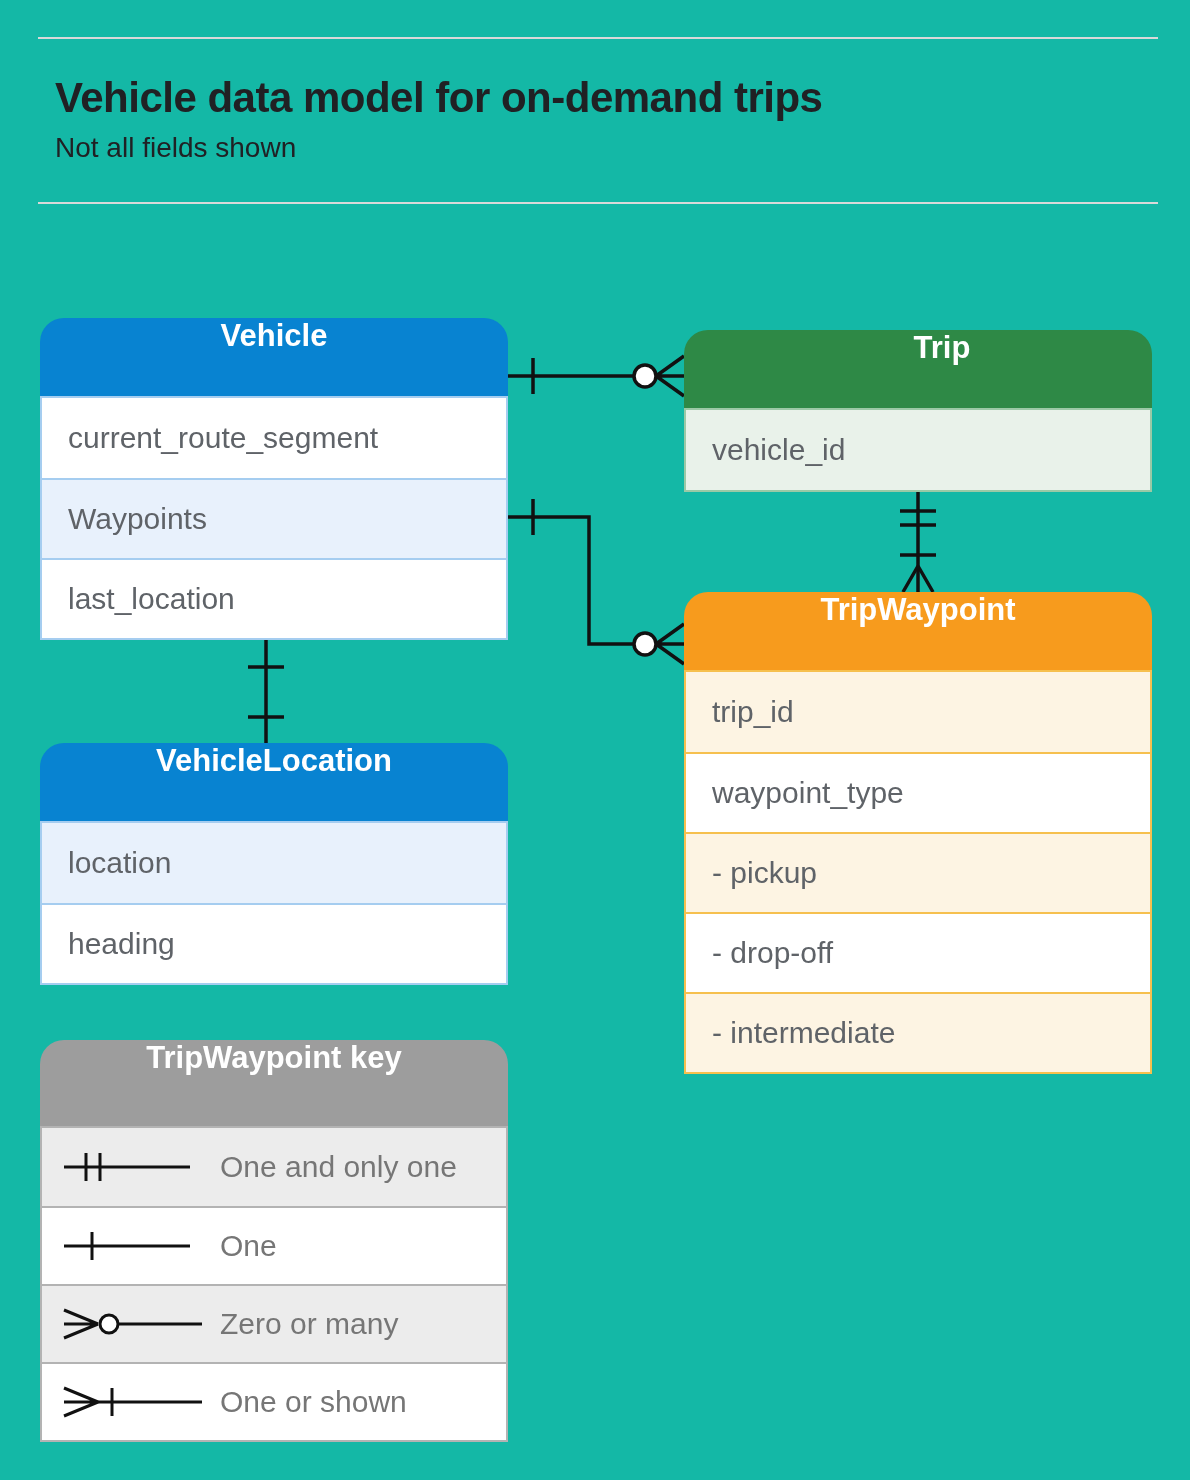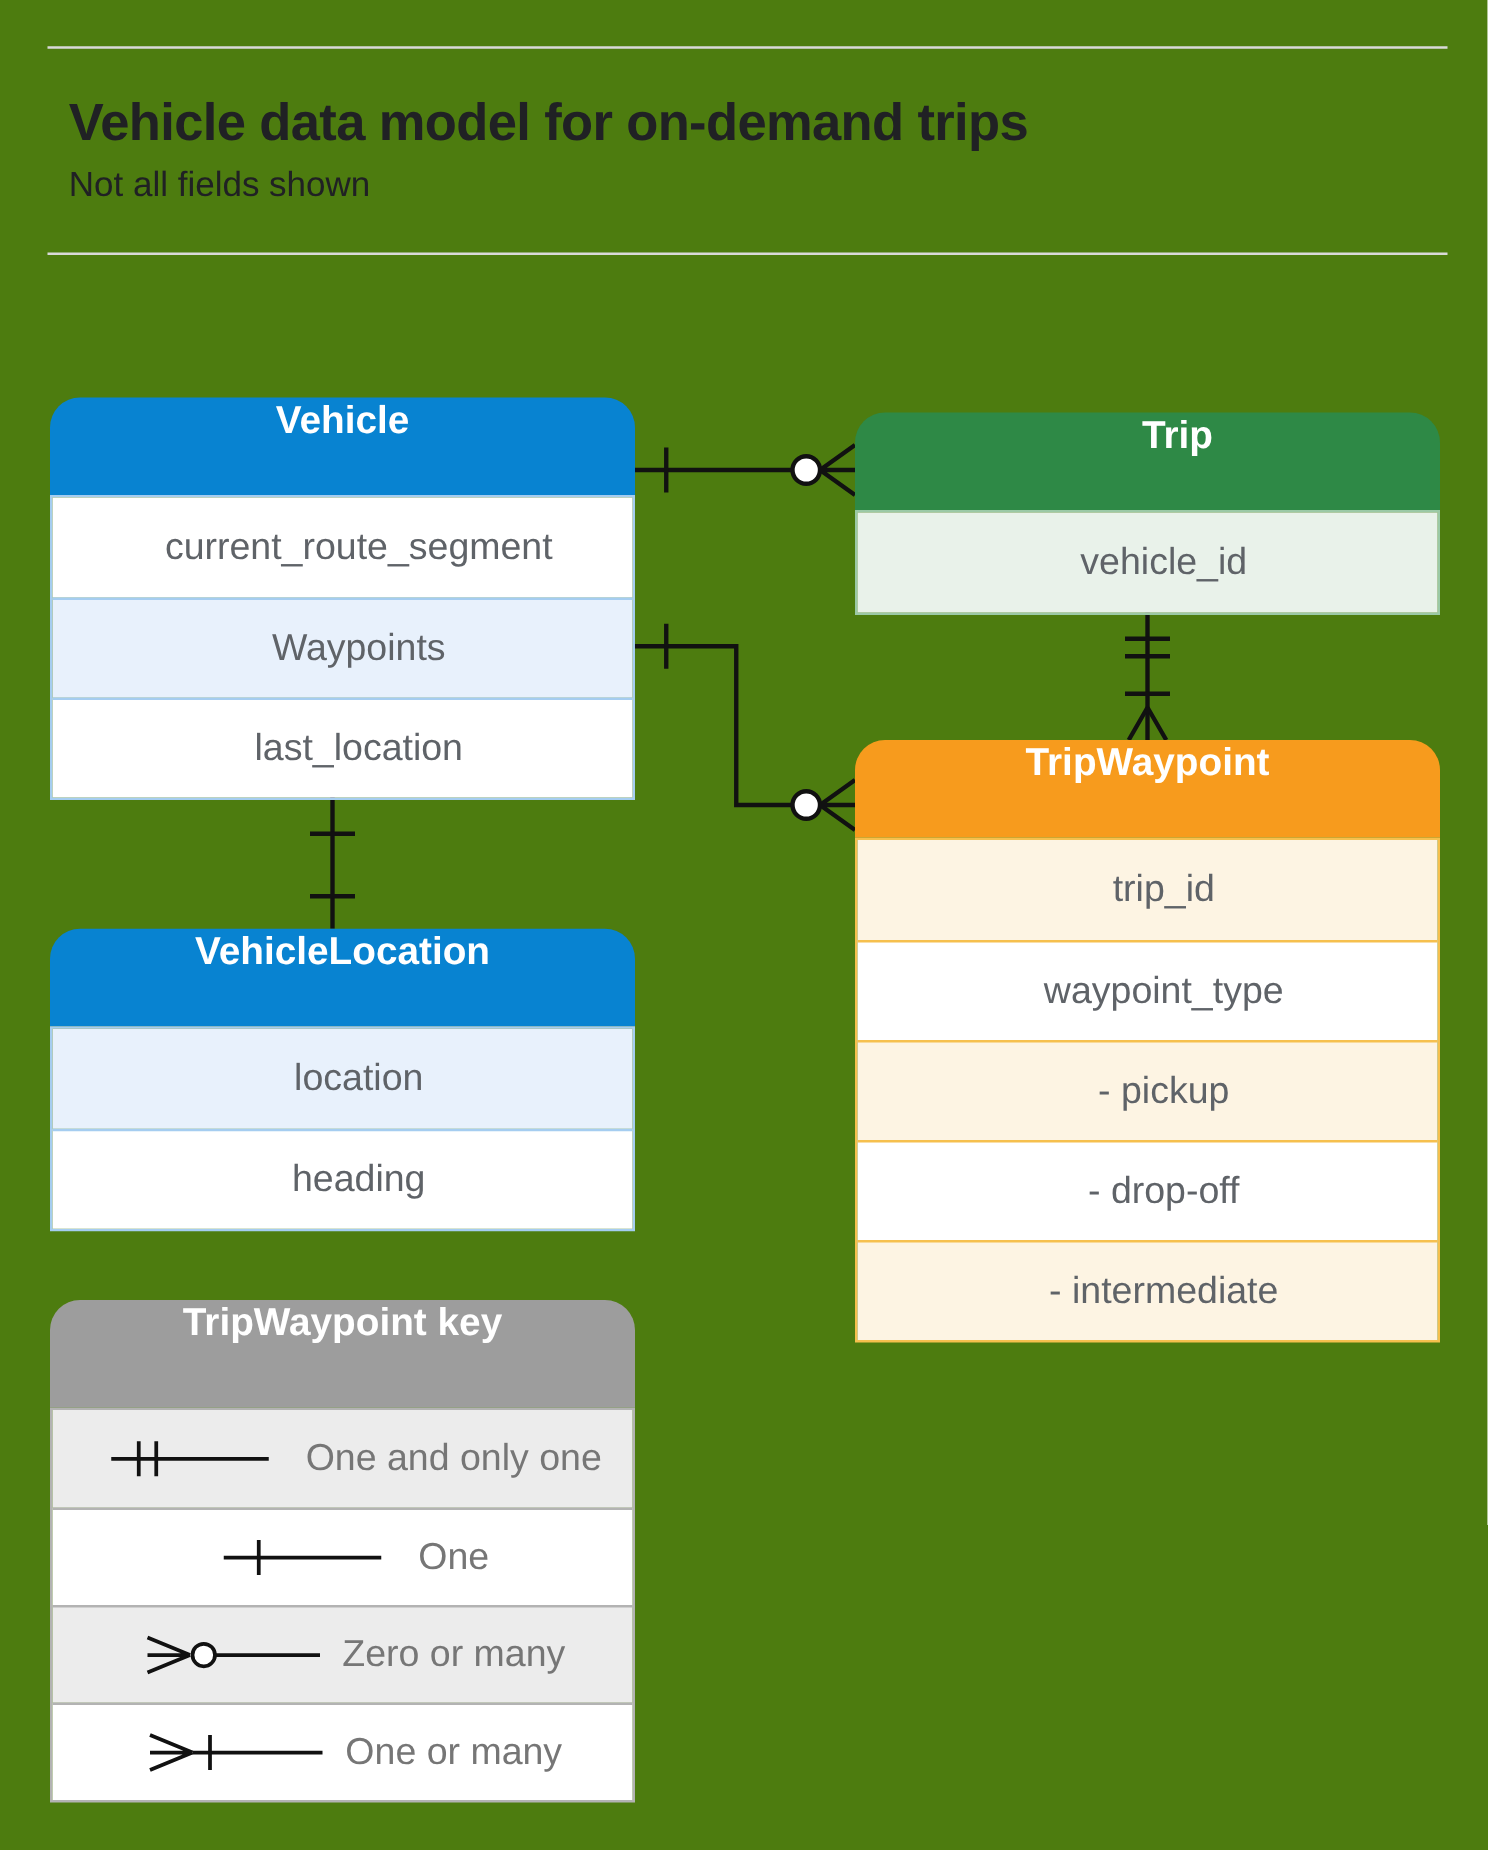--- a/index.html
+++ b/index.html
@@ -1,36 +1,36 @@
 <!DOCTYPE html>
 <html style="--blue: #0883d1; --blue-light: #e8f1fc; --blue-border: #a5cdf0; --green: #2e8946; --green-light: #e9f2ea; --green-border: #9bc9a6; --orange: #f79b1d; --orange-light: #fdf4e3; --orange-border: #f6c04e; --gray: #9d9d9d; --gray-light: #ececec; --gray-border: #b3b3b3; --field-text: #5f6368; --legend-text: #767676; --title-text: #202124; --divider: #d9d9d9; --line: #111111;"><head>
 <meta charset="utf-8">
 <style>
   html,body { margin:0; padding:0; background:#fff; }
   .canvas {
-    position:relative; width:1190px; height:1480px; background:#4d7c0f;
+    position:relative; width:1190px; height:1480px; background:#14b8a6;
     font-family:"Liberation Sans", sans-serif; overflow:hidden;
   }
   .divider { position:absolute; left:38px; width:1120px; height:2px; background:var(--divider); }
   .page-title { position:absolute; left:55px; top:74px; font-size:42px; font-weight:700; color:var(--title-text); letter-spacing:-0.5px; }
   .page-subtitle { position:absolute; left:55px; top:132px; font-size:28px; color:var(--title-text); }
 
   .etable { position:absolute; width:468px; }
   .thead {
     height:78px; border-radius:24px 24px 0 0; display:flex; align-items:flex-start; justify-content:center;
     color:#fff; font-size:31px; font-weight:700;
   }
   .tbody { border:2px solid; }
   .tbody.blue   { border-color:var(--blue-border);   --shade:var(--blue-light); }
   .tbody.green  { border-color:var(--green-border);  --shade:var(--green-light); }
   .tbody.orange { border-color:var(--orange-border); --shade:var(--orange-light); }
   .tbody.gray   { border-color:var(--gray-border);   --shade:var(--gray-light); }
   .trow {
     height:80px; box-sizing:border-box; display:flex; align-items:center;
-    padding-left:26px; font-size:30px; color:var(--field-text); background:#fff;justify-content:center;
+    padding-left:26px; font-size:30px; color:var(--field-text); background:#fff;
   }
   .trow + .trow { border-top:2px solid; border-color:inherit; }
   .shade-odd  .trow:nth-child(odd)  { background:var(--shade); }
   .shade-even .trow:nth-child(even) { background:var(--shade); }
   .trow.enum { }
 
   .hdr-blue   { background:var(--blue); }
   .hdr-green  { background:var(--green);padding-left:48px; }
   .hdr-orange { background:var(--orange); }
   .hdr-gray   { background:var(--gray); }
@@ -175,18 +175,18 @@
           <line x1="56" y1="22" x2="140" y2="22"></line>
         </svg>
         <span class="legend-label">Zero or many</span>
       </div>
       <div class="trow">
         <svg class="sym" width="150" height="44" viewBox="0 0 150 44">
           <path d="M2,8 L36,22 M2,22 L36,22 M2,36 L36,22"></path>
           <line x1="36" y1="22" x2="140" y2="22"></line>
           <line x1="50" y1="8" x2="50" y2="36"></line>
         </svg>
-        <span class="legend-label">One or many</span>
+        <span class="legend-label">One or shown</span>
       </div>
     </div>
   </div>
 
 </div>
 
 </body></html>

